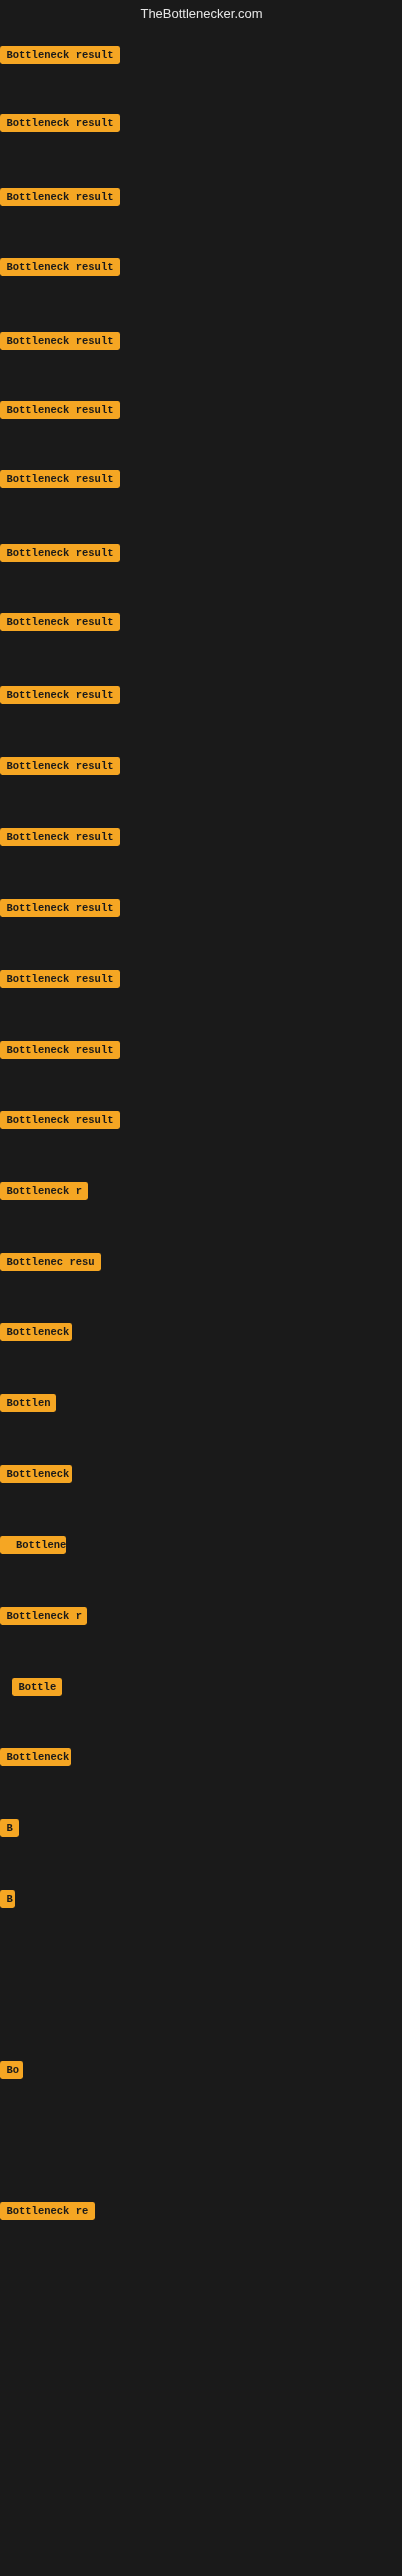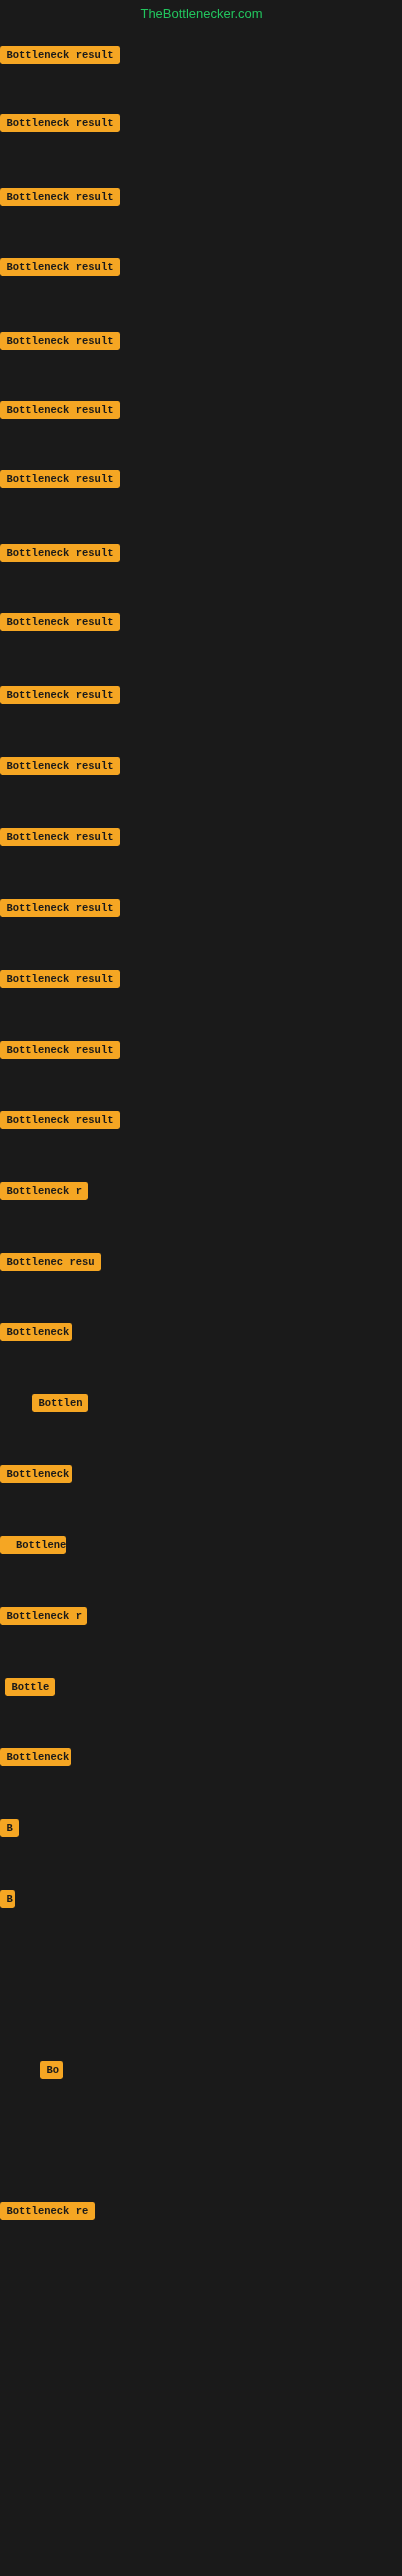--- a/index.html
+++ b/index.html
@@ -9,21 +9,21 @@
     }
     body {
       background-color: #1a1a1a;
       width: 403px;
       min-height: 2576px;
       font-family: Arial, sans-serif;
       position: relative;
     }
     .site-title {
       text-align: center;
-      color: #22c55e;
+      color: #e5e5e5;
       font-size: 13px;
       padding: 6.4px 0 9.7px 0;
       font-weight: normal;
     }
     .bottleneck-item {
       position: absolute;
       left: 0;
       font-family: Liberation Mono, monospace;
     }
     .bottleneck-badge {
@@ -56,24 +56,24 @@
     <div class="bottleneck-item" style="top: 686px; left: 0px;"><span class="bottleneck-badge" style="max-width: 148px;">Bottleneck result</span></div>
     <div class="bottleneck-item" style="top: 757px; left: 0px;"><span class="bottleneck-badge" style="max-width: 147px;">Bottleneck result</span></div>
     <div class="bottleneck-item" style="top: 828px; left: 0px;"><span class="bottleneck-badge" style="max-width: 143px;">Bottleneck result</span></div>
     <div class="bottleneck-item" style="top: 899px; left: 0px;"><span class="bottleneck-badge" style="max-width: 140px;">Bottleneck result</span></div>
     <div class="bottleneck-item" style="top: 970px; left: 0px;"><span class="bottleneck-badge" style="max-width: 137px;">Bottleneck result</span></div>
     <div class="bottleneck-item" style="top: 1041px; left: 0px;"><span class="bottleneck-badge" style="max-width: 133px;">Bottleneck result</span></div>
     <div class="bottleneck-item" style="top: 1111px; left: 0px;"><span class="bottleneck-badge" style="max-width: 129px;">Bottleneck result</span></div>
     <div class="bottleneck-item" style="top: 1182px; left: 0px;"><span class="bottleneck-badge" style="max-width: 89px;">Bottleneck r</span></div>
     <div class="bottleneck-item" style="top: 1253px; left: 0px;"><span class="bottleneck-badge" style="max-width: 105px;">Bottlenec resu</span></div>
     <div class="bottleneck-item" style="top: 1323px; left: 0px;"><span class="bottleneck-badge" style="max-width: 72px;">Bottleneck</span></div>
-    <div class="bottleneck-item" style="top: 1394px; left: 0px;"><span class="bottleneck-badge" style="max-width: 56px; margin-left: 32px;">Bottlen</span></div>
+    <div class="bottleneck-item" style="top: 1394px; left: 0px;"><span class="bottleneck-badge" style="max-width: 56px;">Bottlen</span></div>
     <div class="bottleneck-item" style="top: 1465px; left: 0px;"><span class="bottleneck-badge" style="max-width: 72px;">Bottleneck</span></div>
     <div class="bottleneck-item" style="top: 1536px; left: 0px;"><span class="bottleneck-badge" style="max-width: 66px; padding-left: 16px;">Bottlenec</span></div>
     <div class="bottleneck-item" style="top: 1607px; left: 0px;"><span class="bottleneck-badge" style="max-width: 87px;">Bottleneck r</span></div>
-    <div class="bottleneck-item" style="top: 1678px; left: 5px;"><span class="bottleneck-badge" style="max-width: 50px;">Bottle</span></div>
+    <div class="bottleneck-item" style="top: 1678px; left: 12px;"><span class="bottleneck-badge" style="max-width: 50px;">Bottle</span></div>
     <div class="bottleneck-item" style="top: 1748px; left: 0px;"><span class="bottleneck-badge" style="max-width: 71px;">Bottleneck</span></div>
     <div class="bottleneck-item" style="top: 1819px; left: 0px;"><span class="bottleneck-badge" style="max-width: 19.3px;">B</span></div>
     <div class="bottleneck-item" style="top: 1890px; left: 0px;"><span class="bottleneck-badge" style="max-width: 14.5px;">B</span></div>
-    <div class="bottleneck-item" style="top: 2061px; left: 0px; margin-left: 40px;"><span class="bottleneck-badge" style="max-width: 22.5px;">Bo</span></div>
+    <div class="bottleneck-item" style="top: 2061px; left: 0px;"><span class="bottleneck-badge" style="max-width: 22.5px;">Bo</span></div>
     <div class="bottleneck-item" style="top: 2202px; left: 0px;"><span class="bottleneck-badge" style="max-width: 95px; text-align: center;">Bottleneck re</span></div>
   </div>
 
 
 </body></html>

